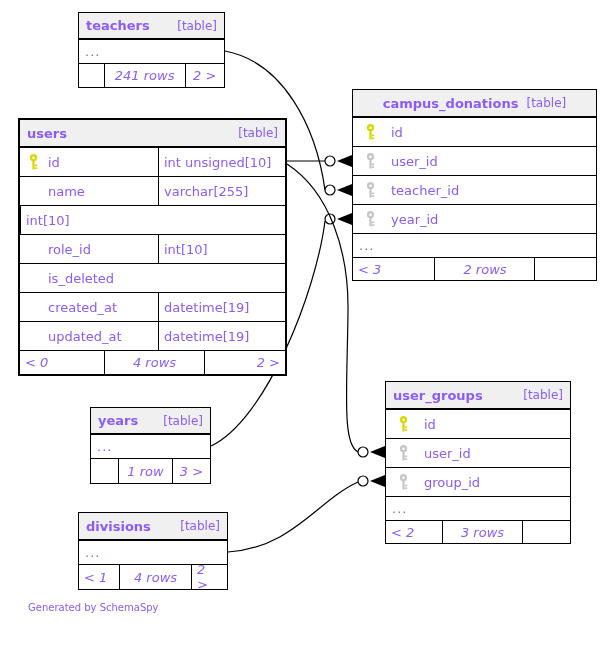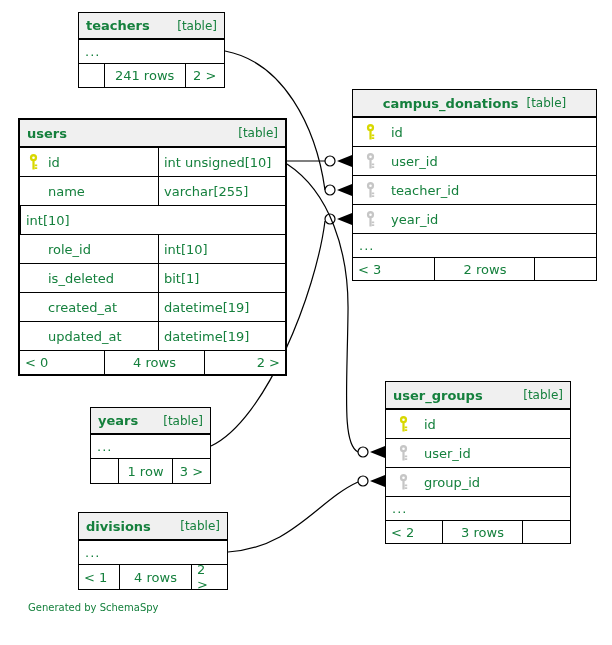--- a/index.html
+++ b/index.html
@@ -1,19 +1,19 @@
 <!DOCTYPE html>
 <html><head>
 <meta charset="utf-8">
 <style>
   html,body{margin:0;padding:0;background:#ffffff;}
   #canvas{
     position:relative;width:612px;height:645px;background:#ffffff;
     font-family:"DejaVu Sans","Liberation Sans",sans-serif;
-    color:#15803d;overflow:hidden;
+    color:#8b5cf6;overflow:hidden;
   }
   svg.rel-layer{position:absolute;left:0;top:0;pointer-events:none;}
   .db-table{position:absolute;background:#fff;border:1px solid #000;box-sizing:border-box;}
   .db-table.focus{border-width:2px;}
   .t-header{
     display:flex;justify-content:space-between;align-items:center;
     background:#f0f0f0;border-bottom:2px solid #000;
     padding:0 7px;box-sizing:border-box;
   }
   .t-name{font-weight:bold;font-size:13px;}
@@ -26,21 +26,21 @@
   .cell-name{position:relative;display:flex;align-items:center;box-sizing:border-box;
     padding-left:28px;height:100%;}
   .cell-type{border-left:1px solid #000;flex:1;display:flex;align-items:center;
     padding-left:5px;height:100%;box-sizing:border-box;}
   .keyicon{position:absolute;left:8px;top:50%;transform:translateY(-50%);
     width:11px;height:17px;line-height:0;}
   .keyicon svg{width:11px;height:17px;}
   .ellipsis-row{display:flex;align-items:center;border-bottom:1px solid #000;
     padding-left:6px;font-size:13px;box-sizing:border-box;letter-spacing:1px;}
   .t-footer{display:flex;font-size:13px;box-sizing:border-box;}
-  .t-footer .fcell{display:flex;align-items:center;box-sizing:border-box;padding:0 5px;}
+  .t-footer .fcell{display:flex;align-items:center;box-sizing:border-box;padding:0 5px;font-style:italic;}
   .t-footer .fcell + .fcell{border-left:1px solid #000;}
   .fcell.a-left{justify-content:flex-start;}
   .fcell.a-center{justify-content:center;}
   .fcell.a-right{justify-content:flex-end;}
   .gen-note{position:absolute;left:28px;top:602px;font-size:10px;}
   .rel-path{fill:none;stroke:#000;stroke-width:1.2;}
   .conn-circle{fill:#fff;stroke:#000;stroke-width:1.2;}
   .conn-arrow{fill:#000;stroke:none;}
 </style>
 </head>
@@ -123,21 +123,20 @@
       <div class="cell-name" style="width:138px;">
         <span>role_id</span>
       </div>
       <div class="cell-type">int[10]</div>
     </div>
 
     <div class="t-row" style="height:29px;">
       <div class="cell-name" style="width:138px;">
         <span>is_deleted</span>
       </div>
-      <div class="cell-type">bit[1]</div>
     </div>
 
     <div class="t-row" style="height:29px;">
       <div class="cell-name" style="width:138px;">
         <span>created_at</span>
       </div>
       <div class="cell-type">datetime[19]</div>
     </div>
 
     <div class="t-row" style="height:29px;border-bottom:1px solid #000;">

